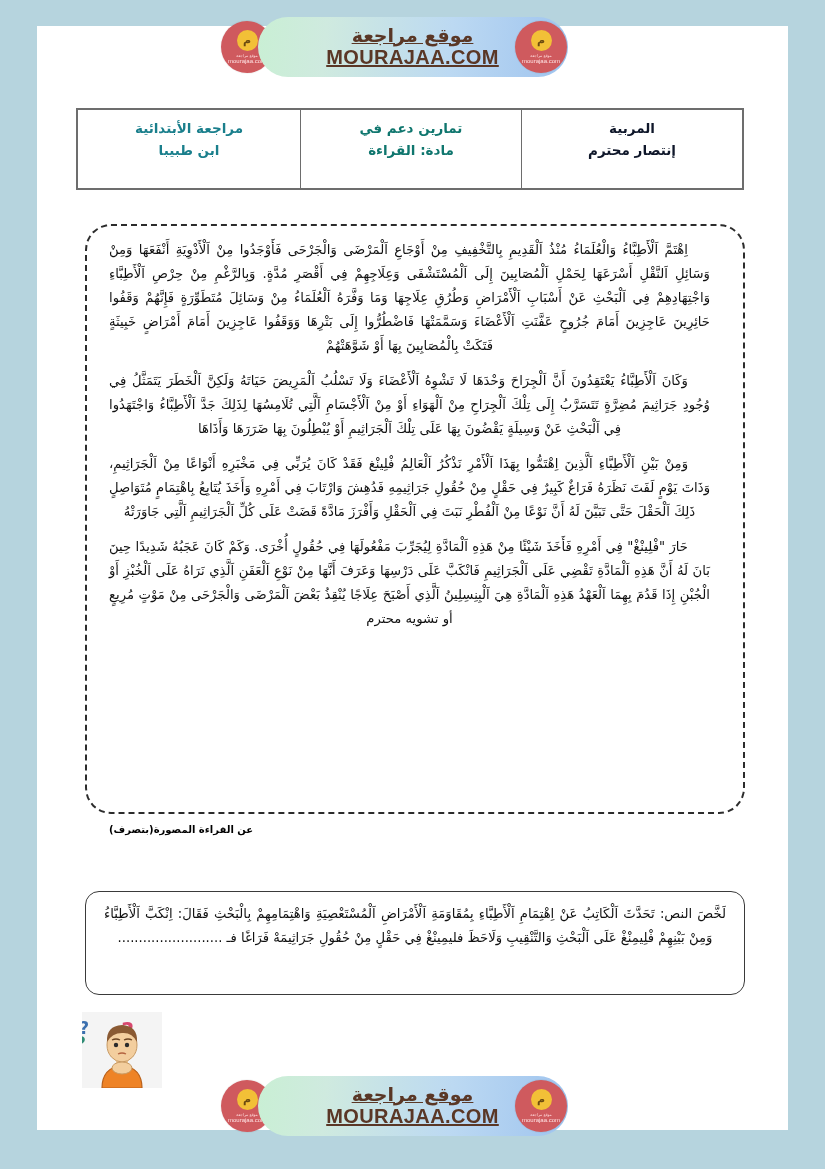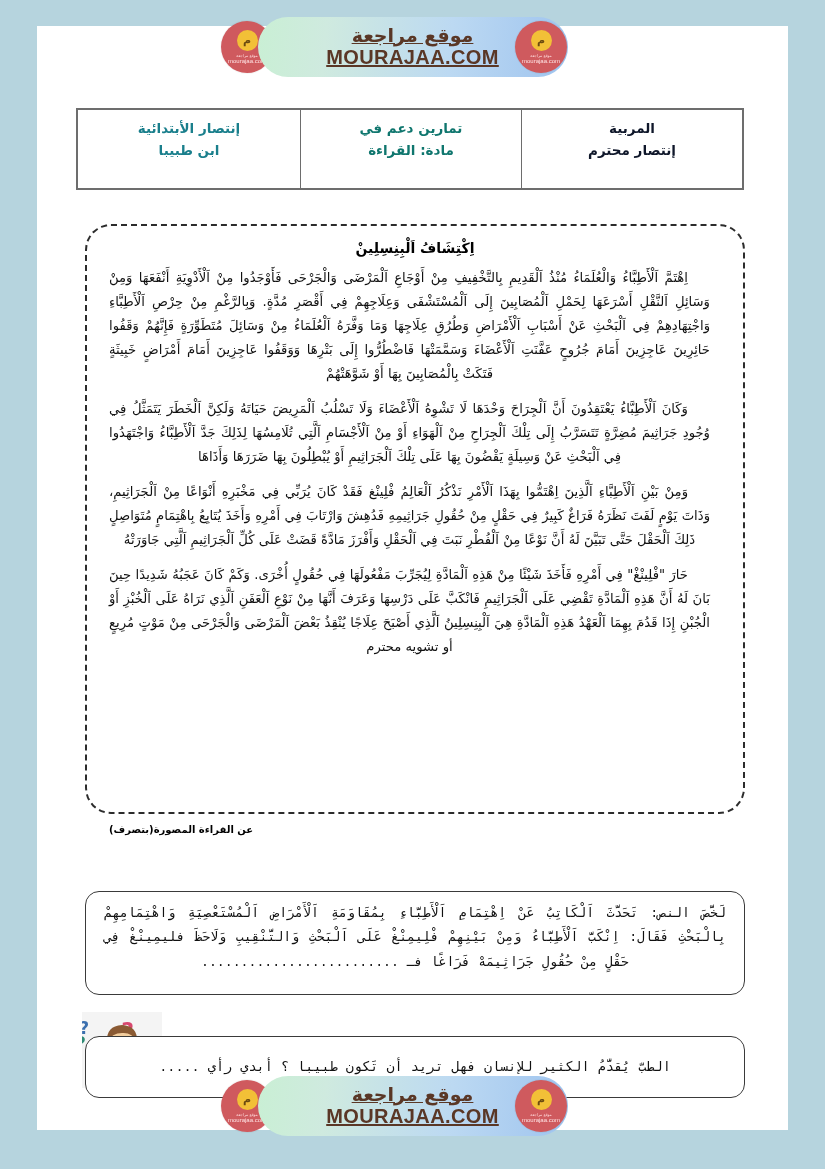--- a/index.html
+++ b/index.html
@@ -167,21 +167,20 @@
   #exercise-1 { left: 48px; top: 865px; width: 660px; height: 104px; }
   #exercise-2 { left: 48px; top: 1010px; width: 660px; height: 62px; }
 
   .ex-text {
     font-size: 13.2px;
     line-height: 1.85;
     text-align: justify;
     text-align-last: center;
     color: #111;
     margin: 0;
-    font-family: Liberation Mono, monospace;
   }
   #exercise-2 .ex-text {
     font-size: 13.5px;
     line-height: 1.6;
     text-align: center;
     text-align-last: center;
     padding-top: 10px;
   }
 
   
@@ -223,29 +222,28 @@
         <tr>
       <td class="cell-teacher">
         <div>المربية</div>
         <div>إنتصار محترم</div>
       </td>
       <td class="cell-subject">
         <div>تمارين دعم في</div>
         <div>مادة: القراءة</div>
       </td>
       <td class="cell-school">
-        <div>إنتصار الأبتدائية</div>
+        <div>مراجعة الأبتدائية</div>
         <div>ابن طبيبا</div>
       </td>
     </tr>
   </tbody>
     </table>
 
   <div id="passage">
-    <div id="passage-title">اِكْتِشَافُ اَلْبِنِسِلِينْ</div>
     <p class="para">اِهْتَمَّ اَلْأَطِبَّاءُ وَالْعُلَمَاءُ مُنْذُ اَلْقَدِيمِ بِالتَّخْفِيفِ مِنْ أَوْجَاعِ اَلْمَرْضَى وَالْجَرْحَى فَأَوْجَدُوا مِنْ اَلْأَدْوِيَةِ أَنْفَعَهَا وَمِنْ وَسَائِلِ اَلنَّقْلِ أَسْرَعَهَا لِحَمْلِ اَلْمُصَابِينَ إِلَى اَلْمُسْتَشْفَى وَعِلَاجِهِمْ فِي أَقْصَرِ مُدَّةٍ. وَبِالرَّغْمِ مِنْ حِرْصِ اَلْأَطِبَّاءِ وَاجْتِهَادِهِمْ فِي اَلْبَحْثِ عَنْ أَسْبَابِ اَلْأَمْرَاضِ وَطُرُقِ عِلَاجِهَا وَمَا وَفَّرَهُ اَلْعُلَمَاءُ مِنْ وَسَائِلَ مُتَطَوِّرَةٍ فَإِنَّهُمْ وَقَفُوا حَائِرِينَ عَاجِزِينَ أَمَامَ جُرُوحٍ عَفَّنَتِ اَلْأَعْضَاءَ وَسَمَّمَتْهَا فَاضْطُرُّوا إِلَى بَتْرِهَا وَوَقَفُوا عَاجِزِينَ أَمَامَ أَمْرَاضٍ خَبِيثَةٍ فَتَكَتْ بِالْمُصَابِينَ بِهَا أَوْ شَوَّهَتْهُمْ</p>
     <p class="para">وَكَانَ اَلْأَطِبَّاءُ يَعْتَقِدُونَ أَنَّ اَلْجِرَاحَ وَحْدَهَا لَا تَشْوِهُ اَلْأَعْضَاءَ وَلَا تَسْلُبُ اَلْمَرِيضَ حَيَاتَهُ وَلَكِنَّ اَلْخَطَرَ يَتَمَثَّلُ فِي وُجُودِ جَرَاثِيمَ مُضِرَّةٍ تَتَسَرَّبُ إِلَى تِلْكَ اَلْجِرَاحِ مِنْ اَلْهَوَاءِ أَوْ مِنْ اَلْأَجْسَامِ اَلَّتِي تُلَامِسُهَا لِذَلِكَ جَدَّ اَلْأَطِبَّاءُ وَاجْتَهَدُوا فِي اَلْبَحْثِ عَنْ وَسِيلَةٍ يَقْضُونَ بِهَا عَلَى تِلْكَ اَلْجَرَاثِيمِ أَوْ يُبْطِلُونَ بِهَا ضَرَرَهَا وَأَذَاهَا</p>
     <p class="para">وَمِنْ بَيْنِ اَلْأَطِبَّاءِ اَلَّذِينَ اِهْتَمُّوا بِهَذَا اَلْأَمْرِ نَذْكُرُ اَلْعَالِمُ فْلِينْغ فَقَدْ كَانَ يُرَبِّي فِي مَخْبَرِهِ أَنْوَاعًا مِنْ اَلْجَرَاثِيمِ، وَذَاتَ يَوْمٍ لَفَتَ نَظَرَهُ فَرَاغٌ كَبِيرٌ فِي حَقْلٍ مِنْ حُقُولِ جَرَاثِيمِهِ فَدُهِشَ وَارْتَابَ فِي أَمْرِهِ وَأَخَذَ يُتَابِعُ بِاهْتِمَامٍ مُتَوَاصِلٍ ذَلِكَ اَلْحَقْلَ حَتَّى تَبَيَّنَ لَهُ أَنَّ نَوْعًا مِنْ اَلْفُطْرِ نَبَتَ فِي اَلْحَقْلِ وَأَفْرَزَ مَادَّةً قَضَتْ عَلَى كُلِّ اَلْجَرَاثِيمِ اَلَّتِي جَاوَرَتْهُ</p>
     <p class="para">حَارَ "فْلِينْغْ" فِي أَمْرِهِ فَأَخَذَ شَيْئًا مِنْ هَذِهِ اَلْمَادَّةِ لِيُجَرِّبَ مَفْعُولَهَا فِي حُقُولٍ أُخْرَى. وَكَمْ كَانَ عَجَبُهُ شَدِيدًا حِينَ بَانَ لَهُ أَنَّ هَذِهِ اَلْمَادَّةِ تَقْضِي عَلَى اَلْجَرَاثِيمِ فَانْكَبَّ عَلَى دَرْسِهَا وَعَرَفَ أَنَّهَا مِنْ نَوْعِ اَلْعَفَنِ اَلَّذِي نَرَاهُ عَلَى اَلْخُبْزِ أَوْ الْجُبْنِ إِذَا قَدُمَ بِهِمَا اَلْعَهْدُ هَذِهِ اَلْمَادَّةِ هِيَ اَلْبِنِسِلِينُ اَلَّذِي أَصْبَحَ عِلَاجًا يُنْقِذُ بَعْضَ اَلْمَرْضَى وَالْجَرْحَى مِنْ مَوْتٍ مُرِيعٍ أو تشويه محترم</p>
   </div>
 
   <div id="attribution">عن القراءة المصورة(بتصرف)</div>
 
   <div class="exercise-box" id="exercise-1">
     <p class="ex-text">لَخَّصَ النص: تَحَدَّثَ اَلْكَاتِبُ عَنْ اِهْتِمَامِ اَلْأَطِبَّاءِ بِمُقَاوَمَةِ اَلْأَمْرَاضِ اَلْمُسْتَعْصِيَةِ وَاهْتِمَامِهِمْ بِالْبَحْثِ فَقَالَ: اِنْكَبَّ اَلْأَطِبَّاءُ وَمِنْ بَيْنِهِمْ فْلِيمِنْغْ عَلَى اَلْبَحْثِ وَالتَّنْقِيبِ وَلَاحَظَ فليمِينْغْ فِي حَقْلٍ مِنْ حُقُولِ جَرَاثِيمَهْ فَرَاغًا فـ .........................</p>
@@ -272,23 +270,20 @@
 
       <path d="M30 28 Q34 26 38 28" stroke="#6b4423" stroke-width="1.3" fill="none"></path>
       <path d="M42 28 Q46 26 50 28" stroke="#6b4423" stroke-width="1.3" fill="none"></path>
 
       <path d="M36 42 Q40 40 44 42" stroke="#b4633f" stroke-width="1.3" fill="none"></path>
 
       <ellipse cx="40" cy="56" rx="10" ry="6" fill="#f3ce9e" stroke="#c89a63" stroke-width="1"></ellipse>
     </svg>
   </div>
 
-  <div class="exercise-box" id="exercise-2">
-    <p class="ex-text">الطبّ يُقدَّمُ الكثير للإنسان فهل تريد أن تَكون طبيبا ؟ أبدي رأي .....</p>
-  </div>
 
   <div class="brand-bar bottom">
     <div class="logo-badge left">
       <div class="logo-mark">م</div>
       <div class="logo-sub-ar">موقع مراجعة</div>
       <div class="logo-sub-en">mourajaa.com</div>
     </div>
 
     <div class="brand-pill">
       <div class="brand-ar">موقع مراجعة</div>

